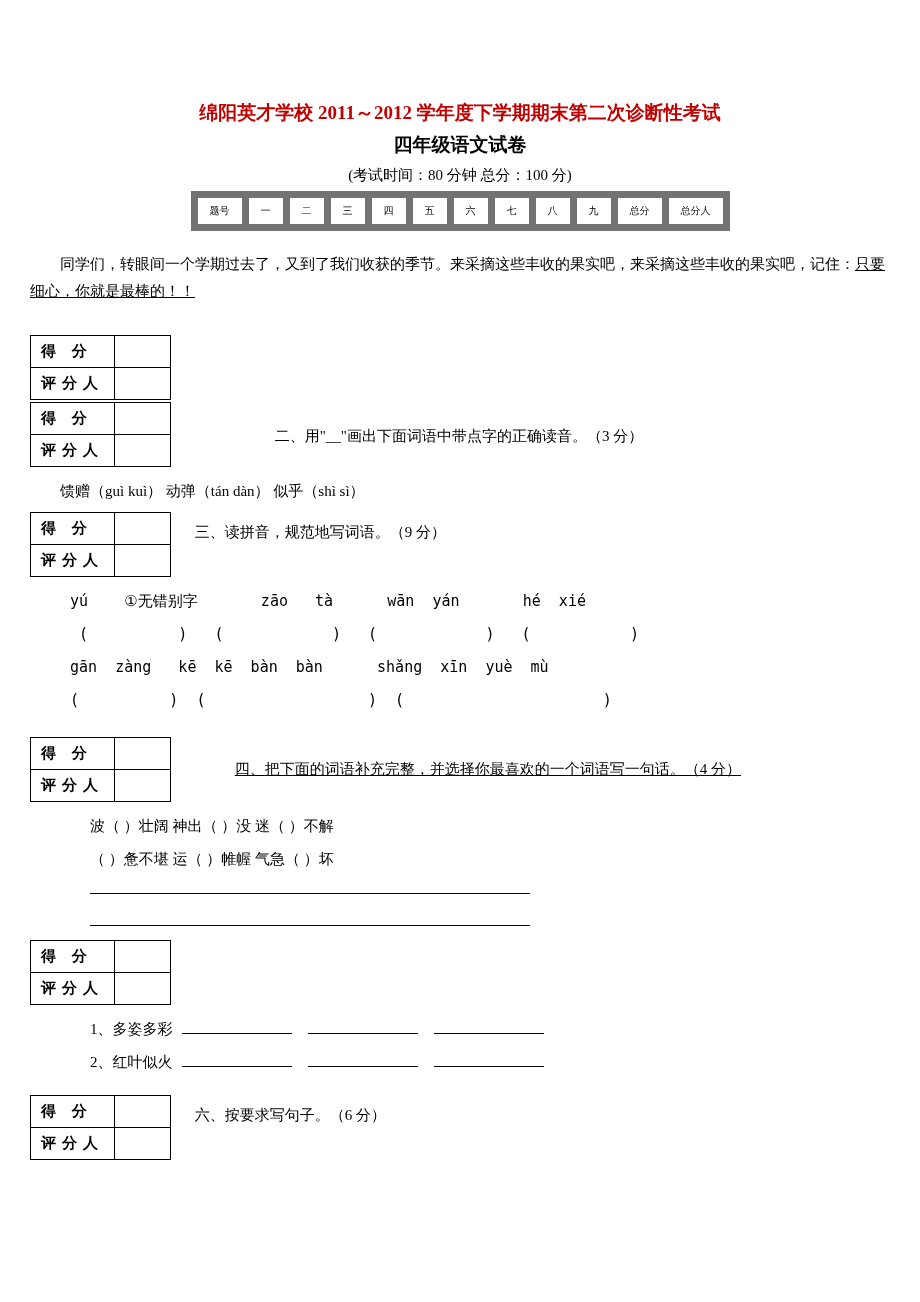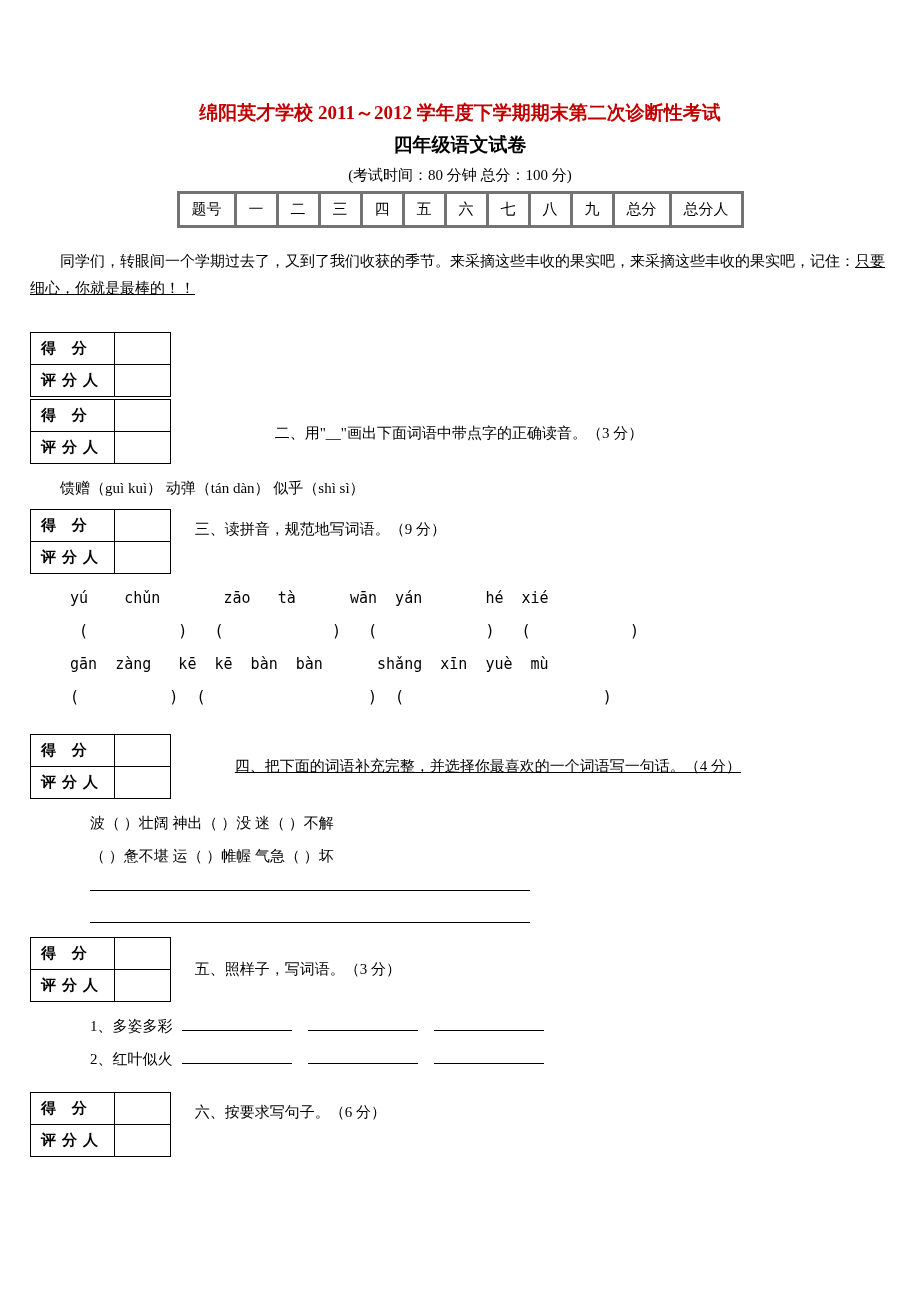--- a/index.html
+++ b/index.html
@@ -34,24 +34,24 @@
     .examinfo {
       text-align: center;
       font-size: 15px;
       margin-bottom: 6px;
     }
     .scoretable {
       border-collapse: collapse;
       margin: 0 auto 20px auto;
     }
     .scoretable td {
-      border: 3px solid #737373;
+      border: 7px solid #737373;
       padding: 6px 12px;
       text-align: center;
-      font-size: 15px;
+      font-size: 10px;
     }
     .scoretable tr:nth-child(2) td {
       height: 28px;
     }
     .intro {
       font-size: 15px;
       line-height: 1.8;
       margin-bottom: 30px;
       text-indent: 2em;
     }
@@ -179,21 +179,21 @@
         </tr>
     <tr>
           <td>评分人</td>
           <td class="blank"></td>
         </tr>
   </tbody></table>
   <div class="sectiontext">
     <div class="line">三、读拼音，规范地写词语。（9 分）</div>
   </div>
 </div>
-<div class="content-indent blankParen" style="padding-left:40px;font-family:monospace;white-space:pre;">yú    chǔn       zāo   tà      wān  yán       hé  xié</div>
+<div class="content-indent blankParen" style="padding-left:40px;font-family:monospace;white-space:pre;">yú    ①无错别字       zāo   tà      wān  yán       hé  xié</div>
 <div class="content-indent blankParen" style="padding-left:40px;font-family:monospace;white-space:pre;"> (          )   (            )   (            )   (           )</div>
 <div class="content-indent blankParen" style="padding-left:40px;font-family:monospace;white-space:pre;">gān  zàng   kē  kē  bàn  bàn      shǎng  xīn  yuè  mù</div>
 <div class="content-indent blankParen" style="padding-left:40px;font-family:monospace;white-space:pre;">(          )  (                  )  (                      )</div>
 
 <div class="sectionrow" style="margin-top:20px;">
   <table class="gradebox">
     <tbody>
         <tr>
           <td>得 分</td>
           <td class="blank"></td>
@@ -217,23 +217,20 @@
     <tbody>
         <tr>
           <td>得 分</td>
           <td class="blank"></td>
         </tr>
     <tr>
           <td>评分人</td>
           <td class="blank"></td>
         </tr>
   </tbody></table>
-  <div class="sectiontext">
-    <div class="line" style="padding-top:12px;">五、照样子，写词语。（3 分）</div>
-  </div>
 </div>
 <div class="content-indent" style="padding-left:60px;">
   <span>1、多姿多彩</span>
   <span class="q5blank"></span>
   <span class="q5blank"></span>
   <span class="q5blank"></span>
 </div>
 <div class="content-indent" style="padding-left:60px;">
   <span>2、红叶似火</span>
   <span class="q5blank"></span>

